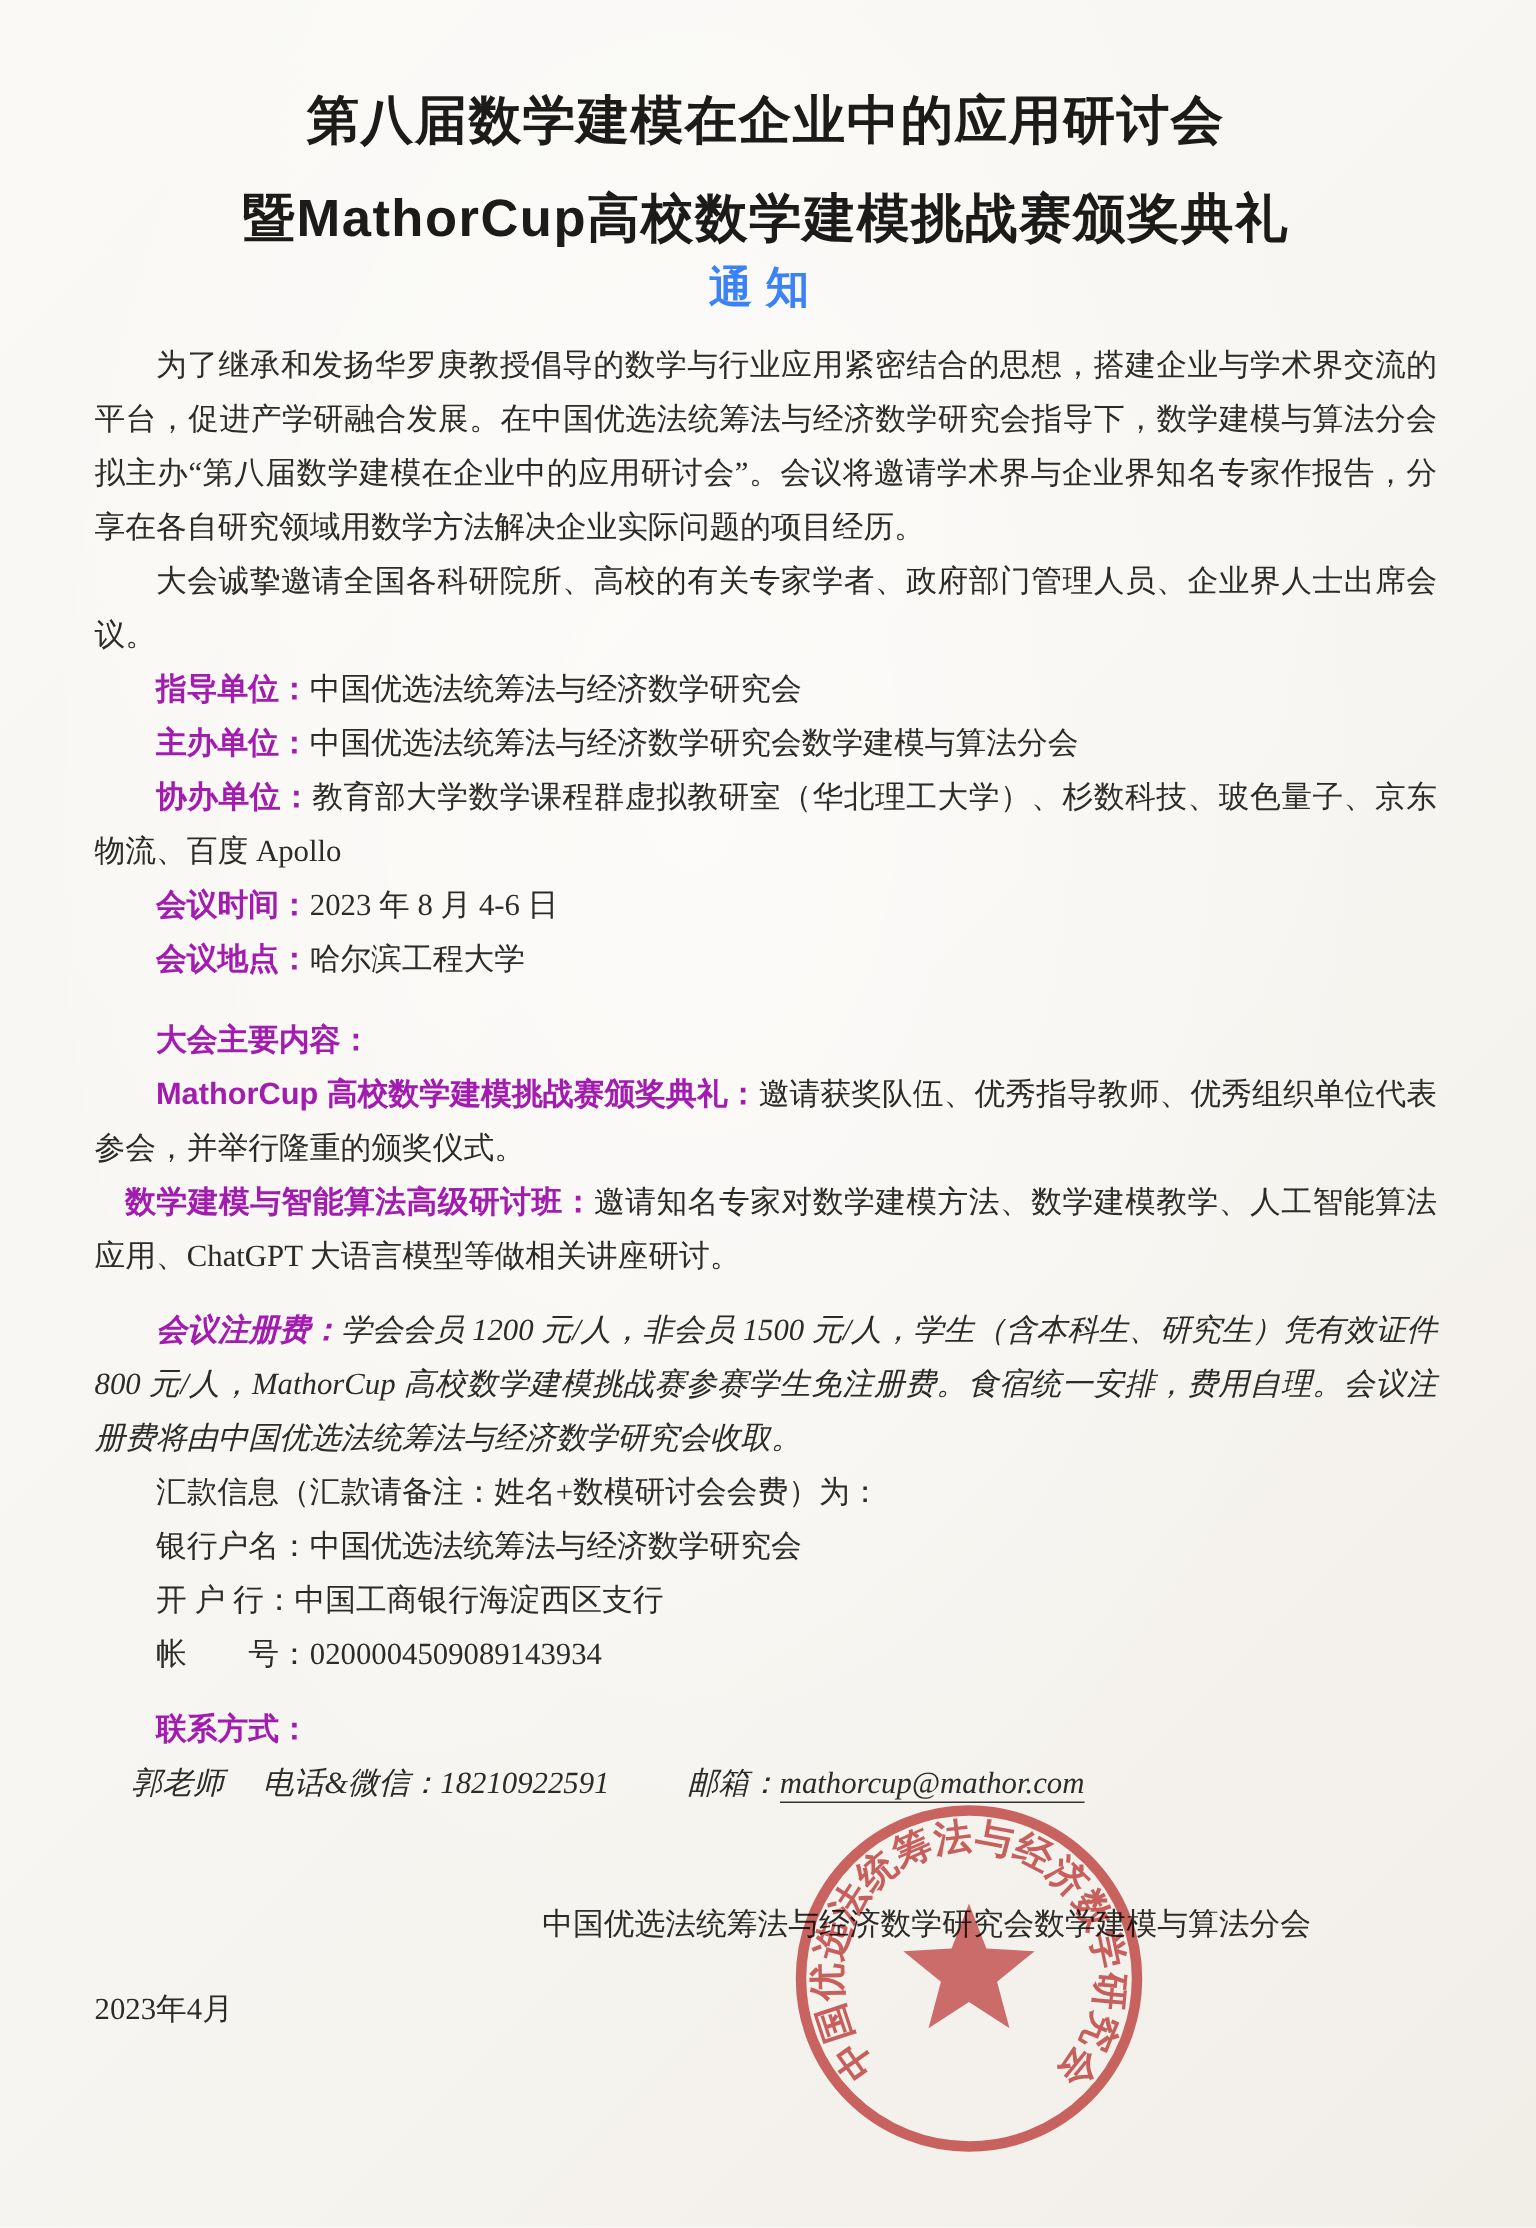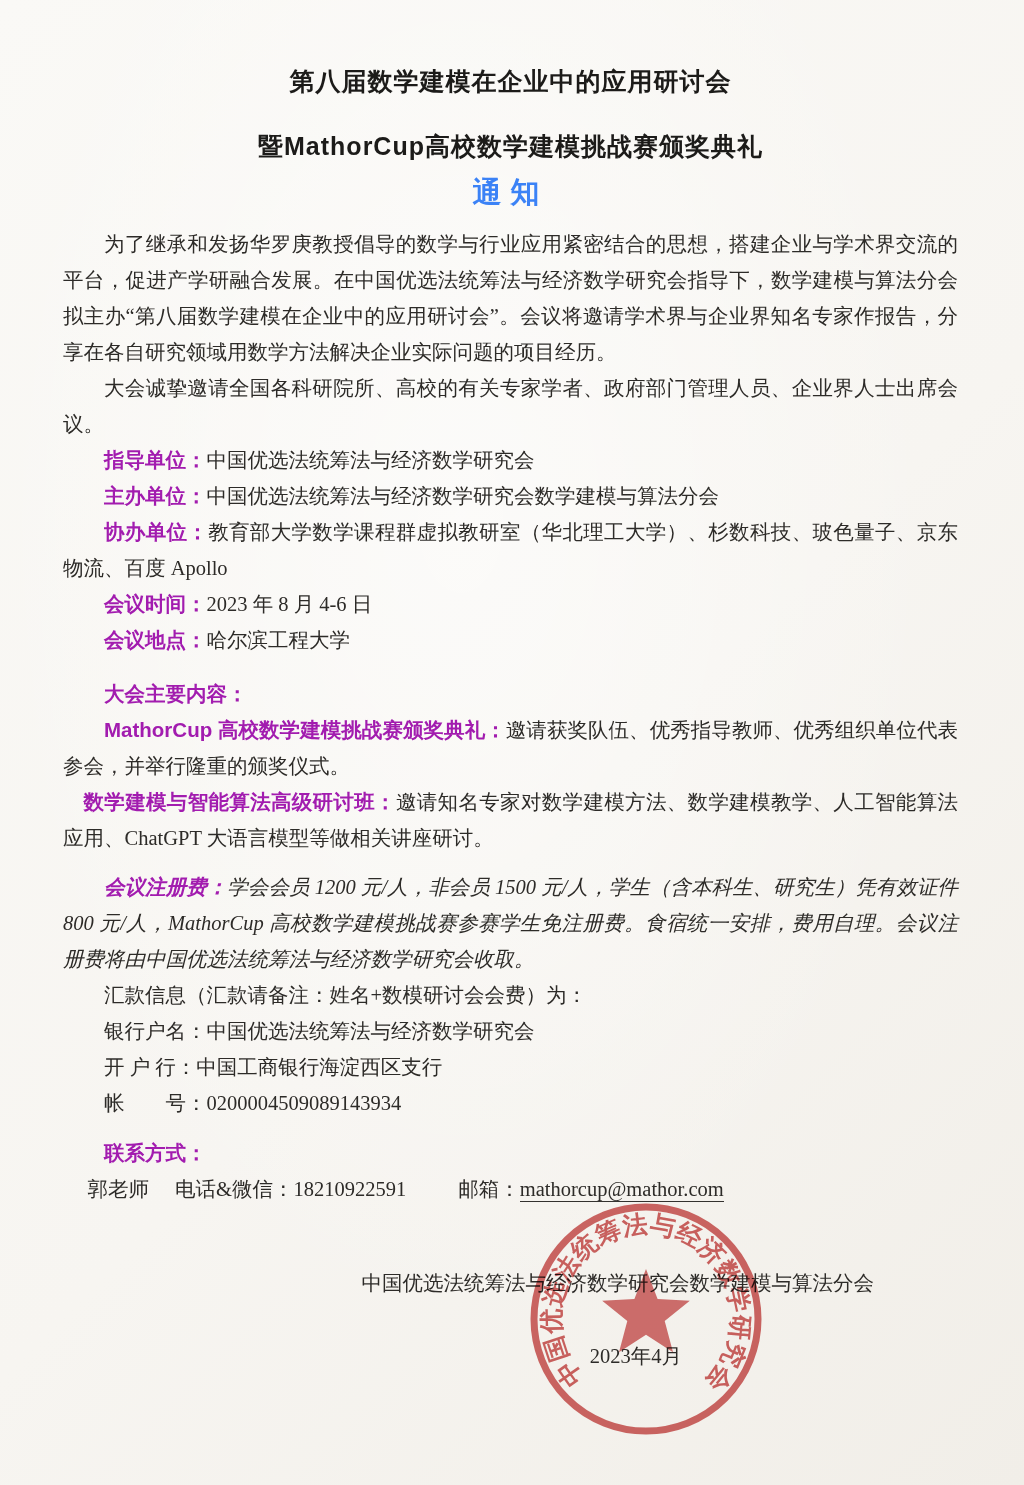--- a/index.html
+++ b/index.html
@@ -13,41 +13,41 @@
   }
   .page{position:absolute;inset:0;}
   .doc{
     position:absolute;inset:0;
     padding:50px 66px 0 63px;
     font-size:20.5px;line-height:36px;color:#2d2b28;
     text-align:justify;
   }
   .t1,.t2{
     font-family:"Liberation Sans","DejaVu Sans",sans-serif;
-    font-weight:700;font-size:25px;line-height:46px;color:#1c1b19;
+    font-weight:700;font-size:35px;line-height:46px;color:#1c1b19;
     text-align:center;text-indent:0;letter-spacing:1px;margin:8px 0 19px;
   }
   .t2{margin:0 0 3px;}
   .t3{
     font-family:"Liberation Sans","DejaVu Sans",sans-serif;
     font-weight:700;font-size:29px;line-height:40px;color:#3b82f6;
     text-align:center;text-indent:0;letter-spacing:9px;margin:0 0 14px;
   }
   p{margin:0;text-indent:2em;}
   .ind1{text-indent:1em;}
-  .ind12{text-indent:1.2em;}
+  .ind12{text-indent:1.2em;font-style:italic;}
   .mt18{margin-top:18px;}
   .mt13{margin-top:13px;font-style:italic;}
   .mt14{margin-top:14px;}
   .lbl{font-family:"Liberation Sans","DejaVu Sans",sans-serif;font-weight:700;color:#a21caf;}
   .gap1{display:inline-block;width:26px;}
   .gap2{display:inline-block;width:52px;}
   .email-link{color:#2d2b28;text-decoration:none;border-bottom:1.5px solid #34322f;padding-bottom:1px;}
   .sig-org{text-align:right;text-indent:0;padding-right:84px;margin-top:58px;}
-  .sig-date{text-align:right;text-indent:0;padding-right:276px;margin-top:37px;}
+  .sig-date{text-align:left;text-indent:0;padding-right:276px;margin-top:21px;}
   .seal{
     position:absolute;left:526px;top:1199px;width:240px;height:240px;
     mix-blend-mode:multiply;opacity:.9;pointer-events:none;
   }
 </style>
 </head>
 <body>
 
 <div class="page">
   <div class="doc">

